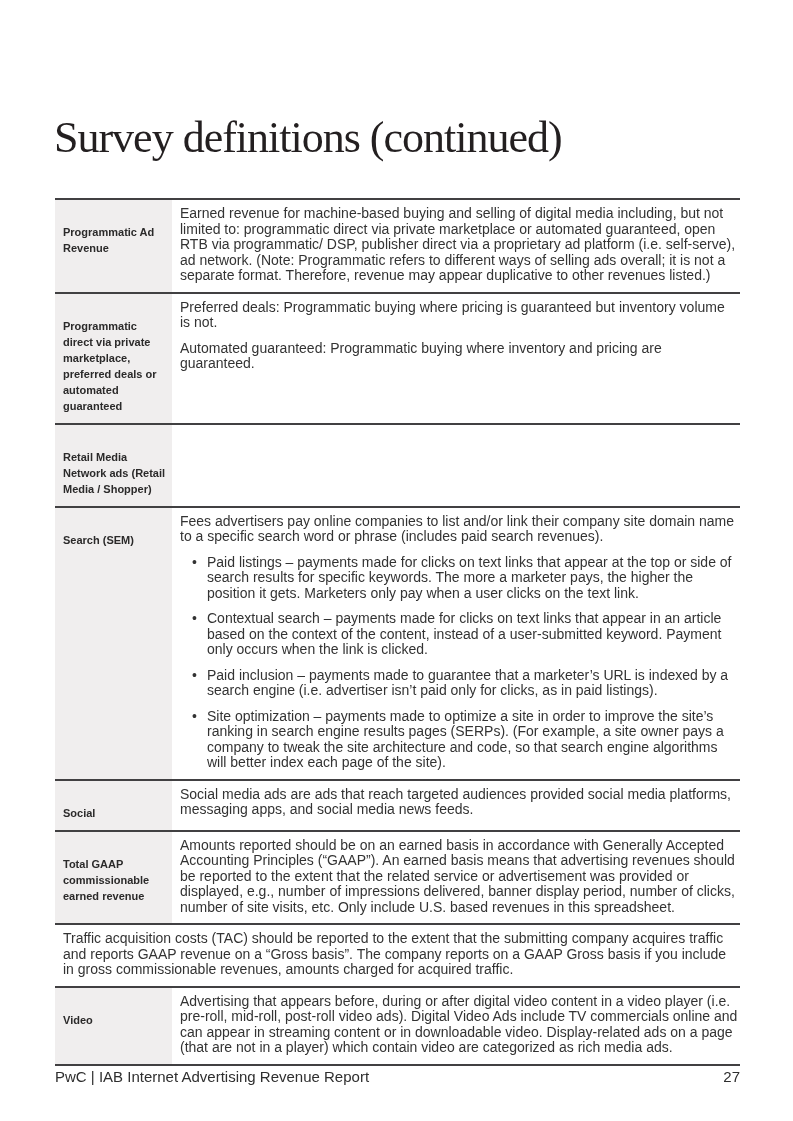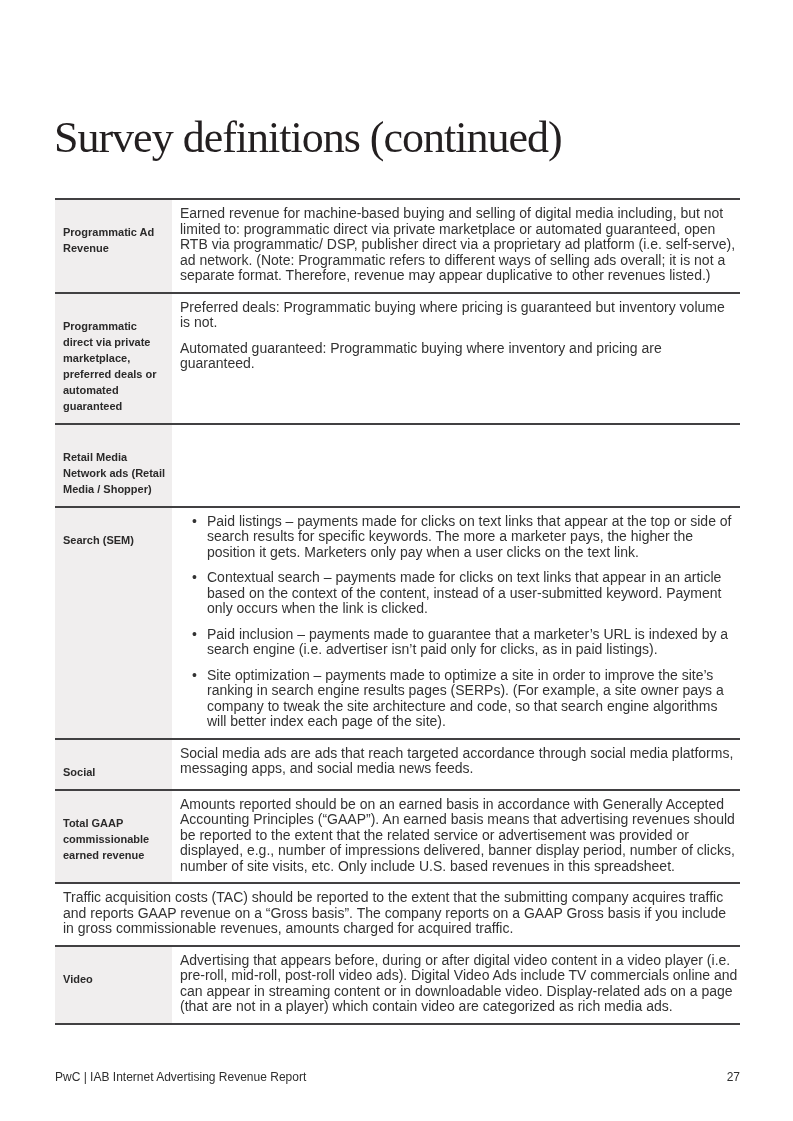--- a/index.html
+++ b/index.html
@@ -54,21 +54,21 @@
   .para + .para, .para + .bullet, .bullet + .bullet, .bullet + .para { margin-top:10px; }
   .bullet { display:flex; margin-left:12px; }
   .dot { flex:0 0 15px; width:15px; }
   .btext { flex:1; }
   .footer {
     position:absolute;
     left:55px; top:1071px;
     width:685px;
     display:flex;
     justify-content:space-between;
-    font-size:12px;
+    font-size:15px;
     line-height:12px;
     color:#2e2e2e;
   }
 </style>
 </head>
 <body>
 
 <div class="page">
 
   <h1 class="title">Survey definitions (continued)</h1>
@@ -86,20 +86,21 @@
           <div class="para">Preferred deals: Programmatic buying where pricing is guaranteed but inventory volume is not.</div>
           <div class="para">Automated guaranteed: Programmatic buying where inventory and pricing are guaranteed.</div>
         </div>
       </div>
       <div class="row">
         <div class="term">Retail Media Network ads (Retail Media / Shopper)</div>
       </div>
       <div class="row">
         <div class="term">Search (SEM)</div>
         <div class="def">
+          <div class="para">Fees advertisers pay online companies to list and/or link their company site domain name to a specific search word or phrase (includes paid search revenues).</div>
           <div class="bullet">
             <div class="dot">•</div>
             <div class="btext">Paid listings – payments made for clicks on text links that appear at the top or side of search results for specific keywords. The more a marketer pays, the higher the position it gets. Marketers only pay when a user clicks on the text link.</div>
           </div>
           <div class="bullet">
             <div class="dot">•</div>
             <div class="btext">Contextual search – payments made for clicks on text links that appear in an article based on the context of the content, instead of a user-submitted keyword. Payment only occurs when the link is clicked.</div>
           </div>
           <div class="bullet">
             <div class="dot">•</div>
@@ -107,21 +108,21 @@
           </div>
           <div class="bullet">
             <div class="dot">•</div>
             <div class="btext">Site optimization – payments made to optimize a site in order to improve the site’s ranking in search engine results pages (SERPs). (For example, a site owner pays a company to tweak the site architecture and code, so that search engine algorithms will better index each page of the site).</div>
           </div>
         </div>
       </div>
       <div class="row">
         <div class="term">Social</div>
         <div class="def">
-          <div class="para">Social media ads are ads that reach targeted accordance through social media platforms, messaging apps, and social media news feeds.</div>
+          <div class="para">Social media ads are ads that reach targeted audiences provided social media platforms, messaging apps, and social media news feeds.</div>
         </div>
       </div>
       <div class="row">
         <div class="term">Total GAAP commissionable earned revenue</div>
         <div class="def">
           <div class="para">Amounts reported should be on an earned basis in accordance with Generally Accepted Accounting Principles (“GAAP”). An earned basis means that advertising revenues should be reported to the extent that the related service or advertisement was provided or displayed, e.g., number of impressions delivered, banner display period, number of clicks, number of site visits, etc. Only include U.S. based revenues in this spreadsheet.</div>
         </div>
       </div>
       <div class="row">
         <div class="def">

